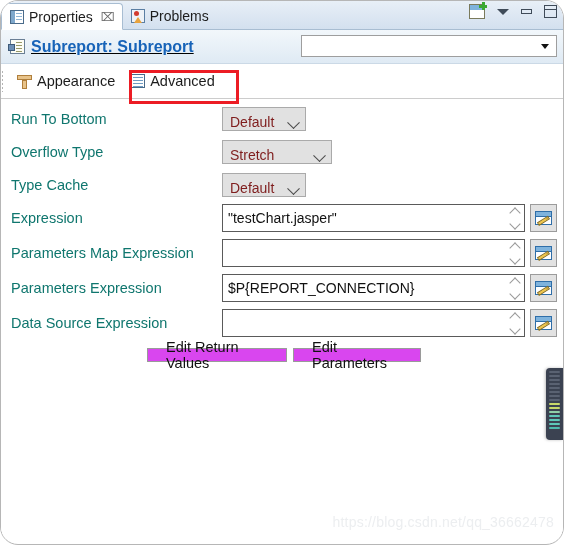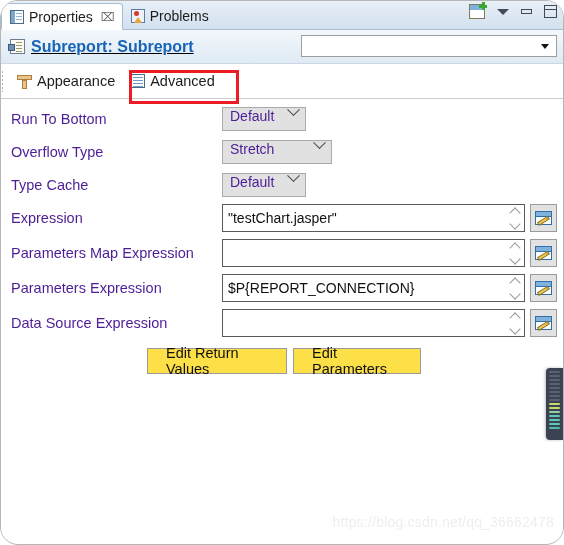--- a/index.html
+++ b/index.html
@@ -334,38 +334,38 @@
     left: 0;
     height: 30px;
     display: flex;
     align-items: center;
     width: 100%;
   }
   .form-label {
     position: absolute;
     left: 10px;
     font-size: 14.5px;
-    color: #4c1d95;
+    color: #0f766e;
     white-space: nowrap;
   }
 
   
   .combo {
     position: absolute;
     left: 221px;
     height: 24px;
     background: #e1e1e1;
     border: 1px solid #aaaaaa;
     box-sizing: border-box;
     display: flex;
-    align-items: flex-start;
+    align-items: flex-end;
     justify-content: space-between;
     padding: 0 7px 0 7px;
     font-size: 14px;
-    color: #4c1d95;
+    color: #7f1d1d;
     cursor: default;
   }
   .chev {
     width: 8px; height: 8px;
     border-right: 1.6px solid #4a4a4a;
     border-bottom: 1.6px solid #4a4a4a;
     transform: rotate(45deg) translate(-2px,-2px);
     flex: 0 0 auto;
   }
 
@@ -446,22 +446,22 @@
     background: linear-gradient(to right, #f5c842 0%, #f5c842 70%, #b8922a 100%);
     transform: rotate(-32deg);
     transform-origin: left bottom;
     border: 1px solid #8a6f1e;
     box-sizing: border-box;
   }
 
   
   .push-btn {
     position: absolute;
-    height: 26px;
-    background: #fde047;
+    height: 14px;
+    background: #d946ef;
     border: 1px solid #9a9a9a;
     box-sizing: border-box;
     display: flex;
     align-items: center;
     justify-content: center;
     font-size: 14.5px;
     color: #111;
     cursor: default;
     padding: 0 18px;
   }

